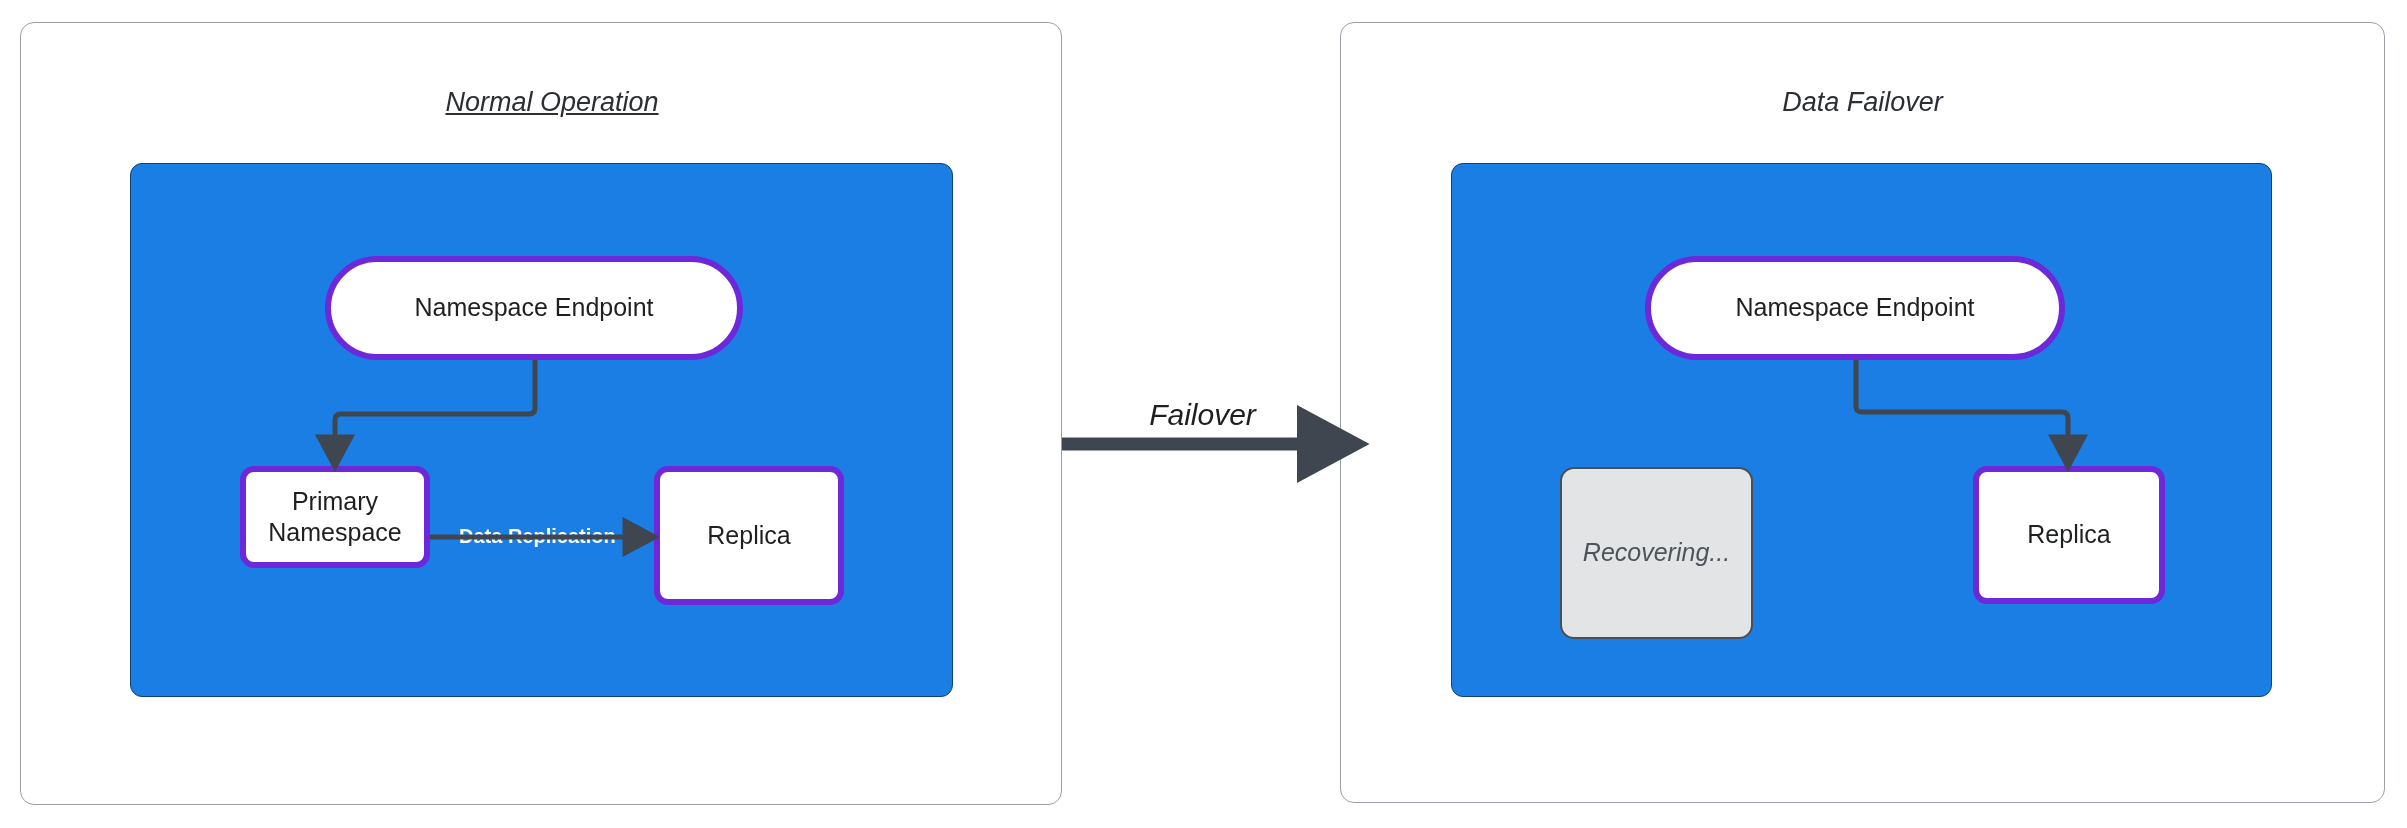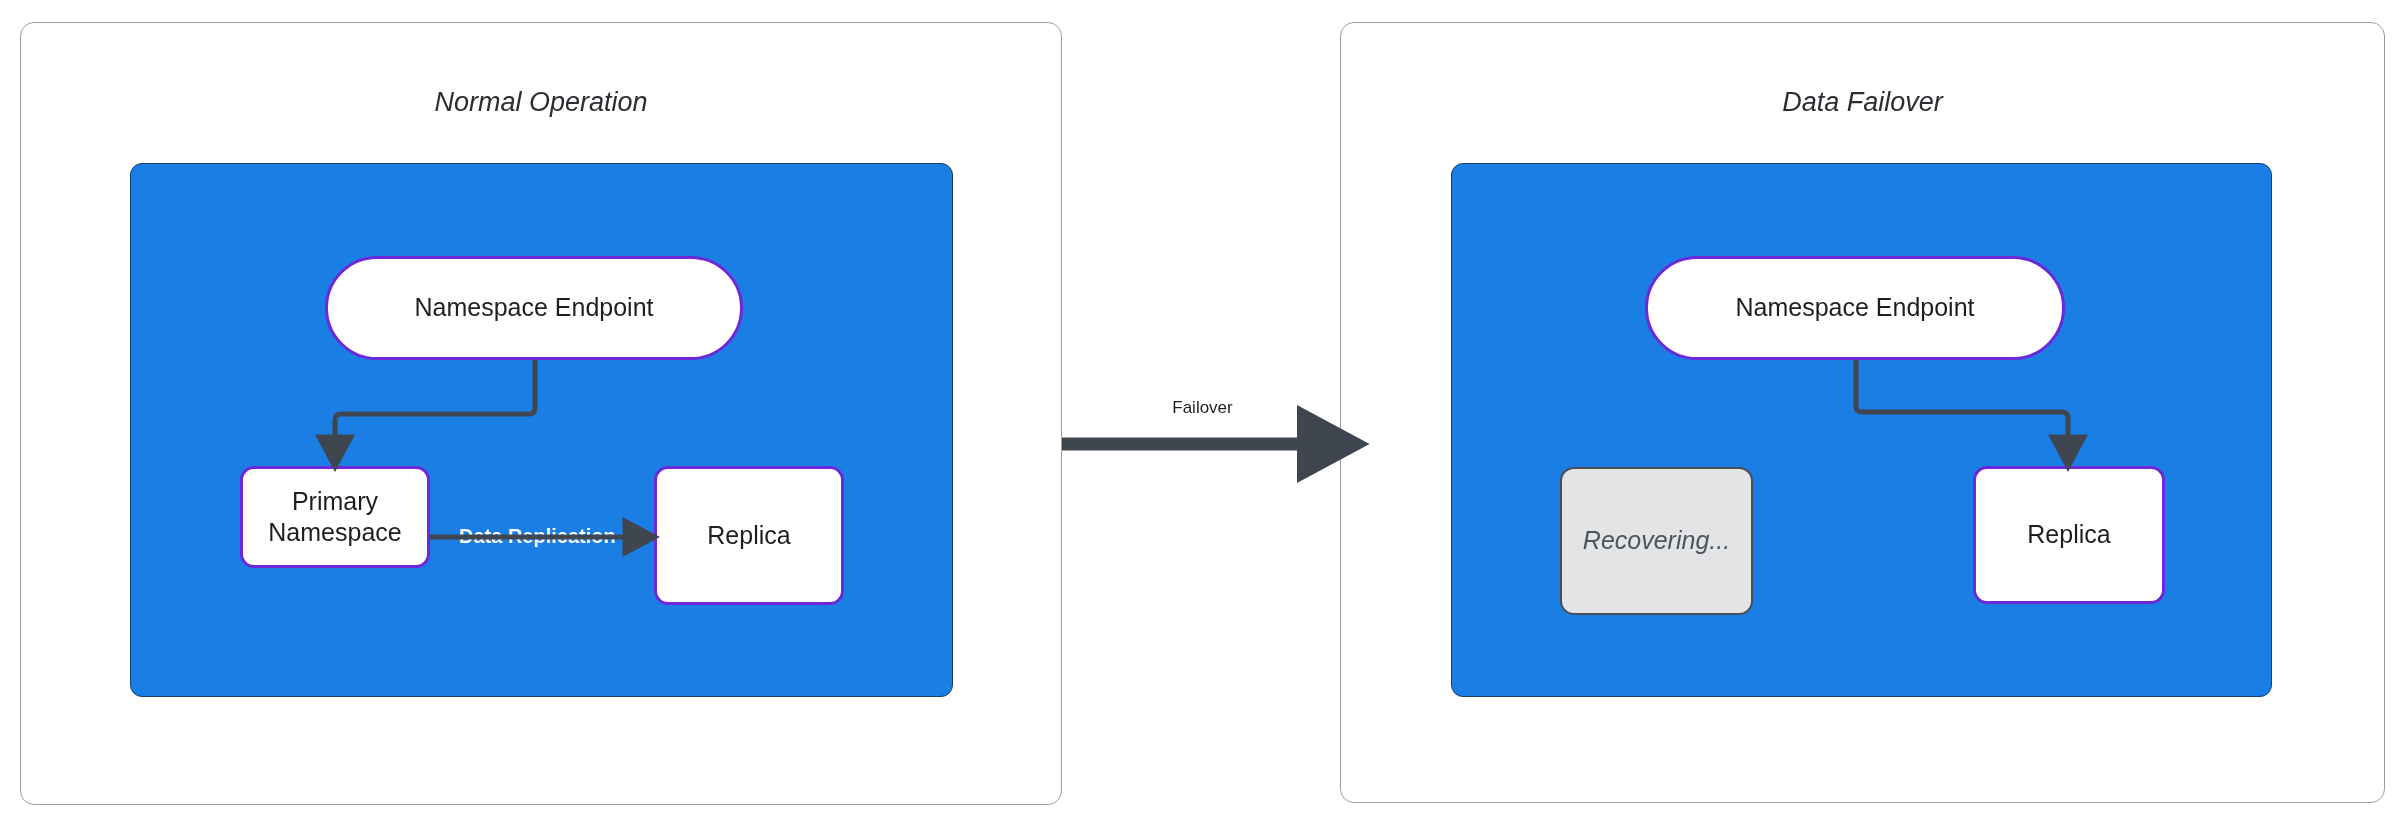--- a/index.html
+++ b/index.html
@@ -10,41 +10,41 @@
   .panel{position:absolute;background:#ffffff;border:1.6px solid #9aa0a6;
          border-radius:14px;box-sizing:border-box;}
   .panel-title{position:absolute;text-align:center;font-style:italic;
                font-size:27px;color:#2b2f33;white-space:nowrap;}
 
   .bluebox{position:absolute;background:#1a7ee5;border:1.5px solid #15416b;
            border-radius:12px;box-sizing:border-box;}
 
   .node{position:absolute;box-sizing:border-box;display:flex;align-items:center;
         justify-content:center;text-align:center;background:#ffffff;
-        border:3px solid #6d28d9;color:#1d1f21;font-size:25px;line-height:1.25;}
+        border:6px solid #6d28d9;color:#1d1f21;font-size:25px;line-height:1.25;}
   .node.rounded{border-radius:14px;}
   .node.pill{border-radius:58px;}
   .node.recovering{background:#e2e4e6;border:2px solid #4a4f55;color:#4e545b;
                    font-style:italic;}
 
   .edgelabel{position:absolute;font-size:20px;font-weight:bold;color:#ffffff;
              white-space:nowrap;letter-spacing:0px;}
-  .edgelabel.dark{color:#1d1f21;font-weight:normal;font-size:17px;}
+  .edgelabel.dark{color:#1d1f21;font-weight:normal;font-size:30px;font-style:italic;}
 
   svg.wires{position:absolute;left:0;top:0;width:2407px;height:828px;
             pointer-events:none;overflow:visible;}
 </style>
 </head>
 <body>
 
 <div id="stage">
 
   <div class="panel" style="left:20px;top:22px;width:1042px;height:783px;"></div>
 
-  <div class="panel-title" style="left:20px;top:87px;width:1042px;">Normal Operation</div>
+  <div class="panel-title" style="left:31px;top:87px;width:1042px;text-decoration:underline;">Normal Operation</div>
 
   <div class="bluebox" style="left:130px;top:163px;width:823px;height:534px;"></div>
 
   <div class="node pill" style="left:325px;top:256px;width:418px;height:104px;">
     <span>Namespace Endpoint</span>
   </div>
 
   <div class="node rounded" style="left:240px;top:466px;width:190px;height:102px;">
     <span>Primary Namespace</span>
   </div>
@@ -60,21 +60,21 @@
   <div class="panel" style="left:1340px;top:22px;width:1045px;height:781px;"></div>
 
   <div class="panel-title" style="left:1340px;top:87px;width:1045px;">Data Failover</div>
 
   <div class="bluebox" style="left:1451px;top:163px;width:821px;height:534px;"></div>
 
   <div class="node pill" style="left:1645px;top:256px;width:420px;height:104px;">
     <span>Namespace Endpoint</span>
   </div>
 
-  <div class="node rounded recovering" style="left:1560px;top:467px;width:193px;height:148px;">
+  <div class="node rounded recovering" style="left:1560px;top:467px;width:193px;height:172px;">
     <span>Recovering...</span>
   </div>
 
   <div class="node rounded" style="left:1973px;top:466px;width:192px;height:138px;">
     <span>Replica</span>
   </div>
 
   <svg class="wires" viewBox="0 0 2407 828" xmlns="http://www.w3.org/2000/svg">
     <defs>
       <marker id="ah" markerWidth="9" markerHeight="9" refX="4" refY="4.5" orient="auto" markerUnits="strokeWidth">

